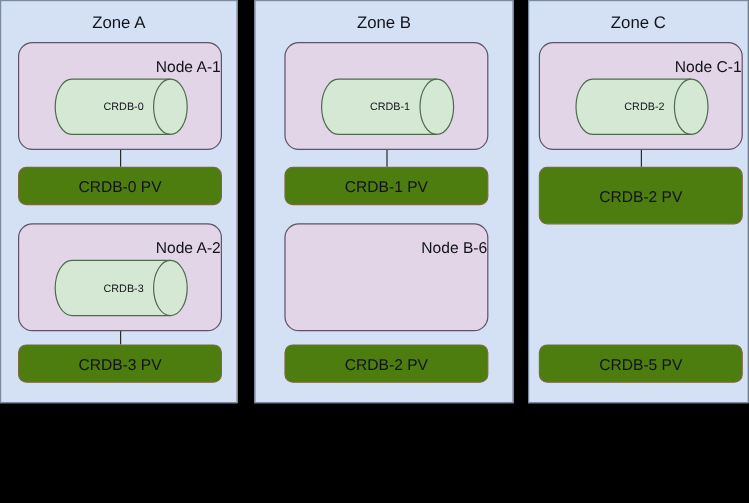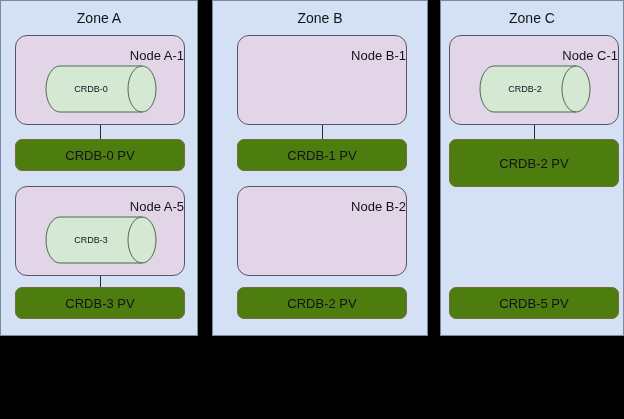--- a/index.html
+++ b/index.html
@@ -67,21 +67,21 @@
     position: absolute;
   }
   .cyl svg {
     display: block;
     overflow: visible;
   }
   .cyl-label {
     position: absolute;
     top: 0;
     bottom: 0;
-    left: 4px;
+    left: 16px;
     display: flex;
     align-items: center;
     justify-content: center;
     font-size: 9px;
     color: #12131a;
     pointer-events: none;
   }
   .connector {
     position: absolute;
     width: 1px;
@@ -100,40 +100,46 @@
         <div class="cyl" style="left: 30px; top: 30px; width: 110px; height: 46px;">
           <svg width="110" height="46" viewBox="0 0 110 46">
             <path d="M 14 0 L 96 0 A 14 23 0 0 1 96 46 L 14 46 A 14 23 0 0 1 14 0 Z" fill="#d5e8d4" stroke="#4f6b4d" stroke-width="1"></path>
             <path d="M 96 0 A 14 23 0 0 0 96 46" fill="none" stroke="#4f6b4d" stroke-width="1"></path>
           </svg>
           <div class="cyl-label" style="width: 82px;">CRDB-0</div>
         </div>
       </div>
       <div class="connector" style="left: 99px; top: 261px; height: 25px;"></div>
       <div class="node" style="left: 14px; top: 185px; width: 170px; height: 90px;">
-        <div class="node-title">Node A-5</div>
+        <div class="node-title">Node A-2</div>
         <div class="cyl" style="left: 30px; top: 30px; width: 110px; height: 46px;">
           <svg width="110" height="46" viewBox="0 0 110 46">
             <path d="M 14 0 L 96 0 A 14 23 0 0 1 96 46 L 14 46 A 14 23 0 0 1 14 0 Z" fill="#d5e8d4" stroke="#4f6b4d" stroke-width="1"></path>
             <path d="M 96 0 A 14 23 0 0 0 96 46" fill="none" stroke="#4f6b4d" stroke-width="1"></path>
           </svg>
           <div class="cyl-label" style="width: 82px;">CRDB-3</div>
         </div>
       </div>
       <div class="pv" style="left: 14px; top: 138px; width: 170px; height: 32px;">CRDB-0 PV</div>
       <div class="pv" style="left: 14px; top: 286px; width: 170px; height: 32px;">CRDB-3 PV</div>
     </div>
     <div class="zone" style="left: 212px; width: 216px;">
       <div class="zone-title">Zone B</div>
       <div class="connector" style="left: 109px; top: 110px; height: 28px;"></div>
       <div class="node" style="left: 24px; top: 34px; width: 170px; height: 90px;">
-        <div class="node-title">Node B-1</div>
+        <div class="cyl" style="left: 30px; top: 30px; width: 110px; height: 46px;">
+          <svg width="110" height="46" viewBox="0 0 110 46">
+            <path d="M 14 0 L 96 0 A 14 23 0 0 1 96 46 L 14 46 A 14 23 0 0 1 14 0 Z" fill="#d5e8d4" stroke="#4f6b4d" stroke-width="1"></path>
+            <path d="M 96 0 A 14 23 0 0 0 96 46" fill="none" stroke="#4f6b4d" stroke-width="1"></path>
+          </svg>
+          <div class="cyl-label" style="width: 82px;">CRDB-1</div>
+        </div>
       </div>
       <div class="node" style="left: 24px; top: 185px; width: 170px; height: 90px;">
-        <div class="node-title">Node B-2</div>
+        <div class="node-title">Node B-6</div>
       </div>
       <div class="pv" style="left: 24px; top: 138px; width: 170px; height: 32px;">CRDB-1 PV</div>
       <div class="pv" style="left: 24px; top: 286px; width: 170px; height: 32px;">CRDB-2 PV</div>
     </div>
     <div class="zone" style="left: 440px; width: 184px;">
       <div class="zone-title">Zone C</div>
       <div class="connector" style="left: 93px; top: 110px; height: 28px;"></div>
       <div class="node" style="left: 8px; top: 34px; width: 170px; height: 90px;">
         <div class="node-title">Node C-1</div>
         <div class="cyl" style="left: 30px; top: 30px; width: 110px; height: 46px;">

